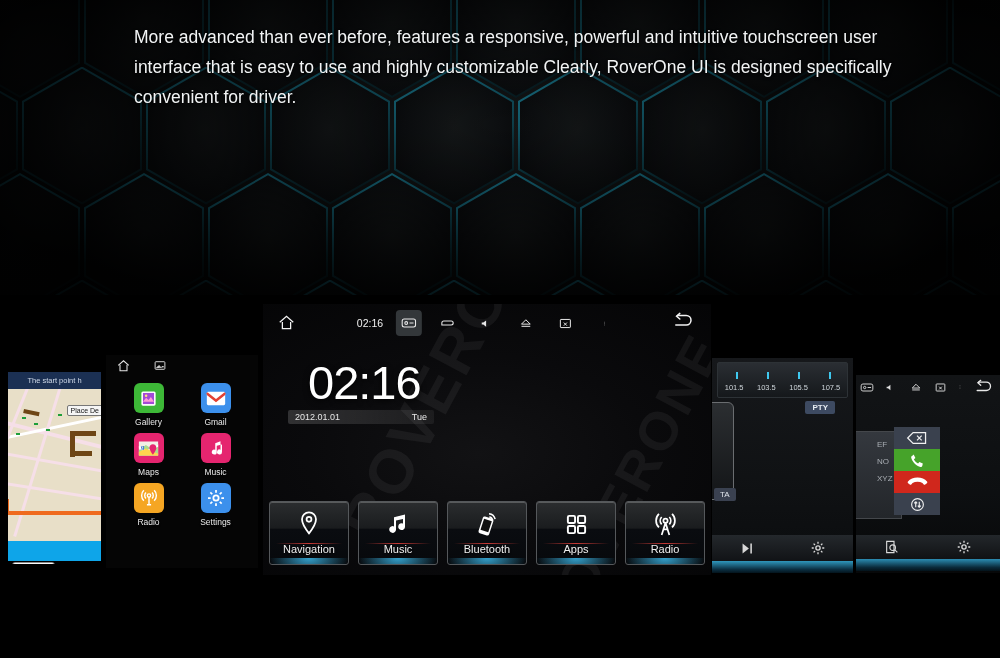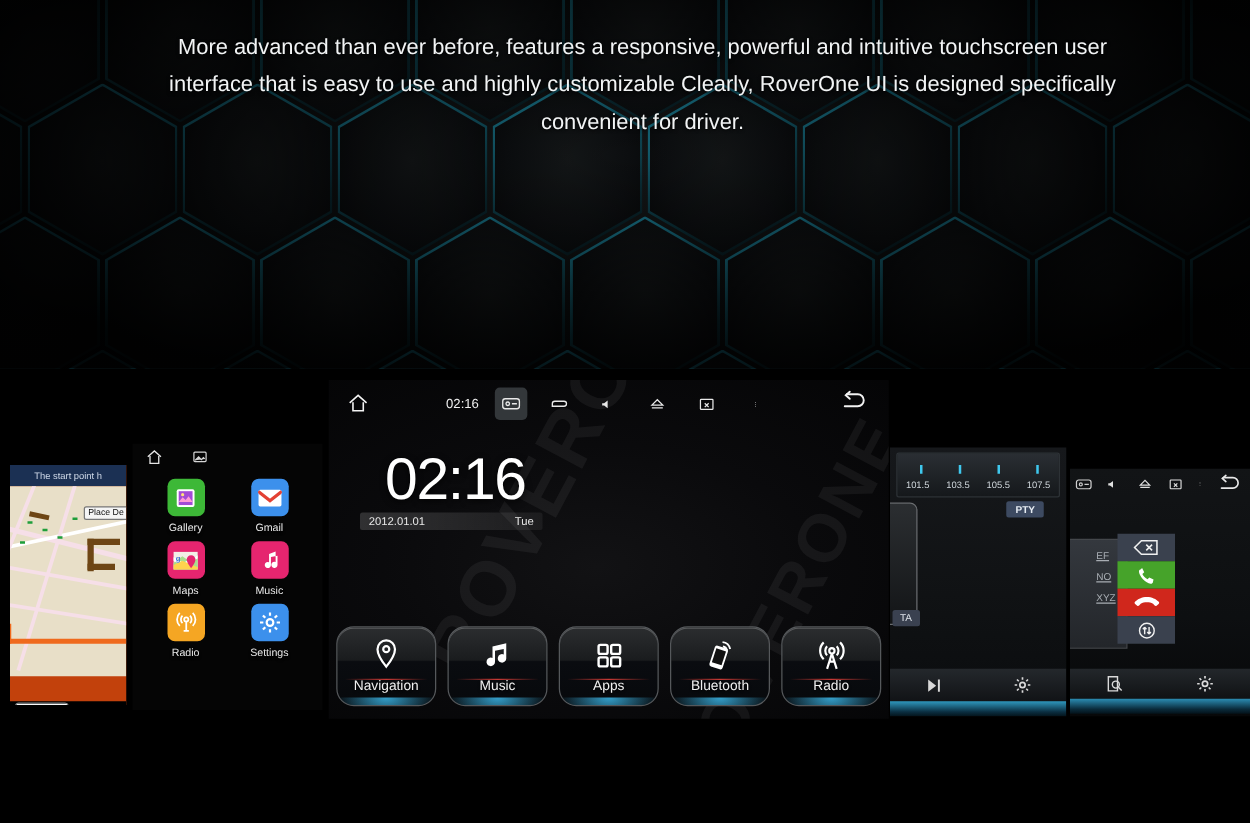--- a/index.html
+++ b/index.html
@@ -14,28 +14,28 @@
        clip-path:polygon(50% 0%,100% 25%,100% 75%,50% 100%,0% 75%,0% 25%);
        background:linear-gradient(160deg,#1b7f96 0%,#10505f 40%,#0a2b33 70%,#071418 100%);}
   .hex::after{content:"";position:absolute;left:2px;top:2.3px;right:2px;bottom:2.3px;
        clip-path:polygon(50% 0%,100% 25%,100% 75%,50% 100%,0% 75%,0% 25%);
        background:radial-gradient(ellipse at 50% 45%,#141718 0%,#0c0e10 60%,#060708 100%);}
   .hero-vig{position:absolute;inset:0;
        background:radial-gradient(ellipse 58% 68% at 50% 42%,rgba(0,0,0,0) 0%,rgba(0,0,0,.55) 60%,rgba(0,0,0,.93) 100%);}
   .hero-inner{position:absolute;inset:0;display:flex;flex-direction:column;align-items:center;}
   .hero-title{margin-top:52px;font-size:43px;letter-spacing:2.0px;font-weight:400;
       color:#3fd0f5;text-shadow:0 0 14px rgba(50,200,245,.75),0 0 34px rgba(30,150,200,.45);}
-  .hero-sub{margin-top:22px;width:760px;text-align:center;color:#f2f4f5;font-size:17.5px;line-height:30px;
+  .hero-sub{margin-top:22px;width:760px;text-align:left;color:#f2f4f5;font-size:17.5px;line-height:30px;
       text-shadow:0 1px 3px rgba(0,0,0,.9);margin-left:28px;}
 
   
   .strip{position:absolute;left:0;top:295px;width:1000px;height:285px;background:#000;}
 
   
-  .navpanel{position:absolute;left:8px;top:77px;width:93px;height:192px;background:#c2410c;overflow:hidden;
+  .navpanel{position:absolute;left:8px;top:77px;width:93px;height:192px;background:#0ea5e9;overflow:hidden;
       box-shadow:0 0 10px rgba(0,0,0,.9);}
   .nav-topbar{height:17px;background:#1b3053;color:#cfd9e8;font-size:7.5px;line-height:17px;text-align:center;
       white-space:nowrap;overflow:hidden;}
   .nav-map{position:relative;height:152px;background:#e8dfc8;overflow:hidden;}
   .road{position:absolute;background:#fff;transform-origin:0 0;}
   .road.pink{background:#f6dfe8;}
   .road.ora{background:#ef6a1d;}
   .road.brown{background:#6e4615;}
   .grn{position:absolute;background:#1e9e3a;width:4px;height:2px;}
   .place-det{position:absolute;right:-2px;top:16px;background:#f5f5f5;border:1px solid #777;border-radius:2px;
@@ -79,21 +79,21 @@
       border:1px solid #4a4c4e;box-shadow:inset 0 1px 0 rgba(255,255,255,.16),0 3px 8px rgba(0,0,0,.7);}
   .disc{position:absolute;left:-2px;top:-2px;width:56px;height:56px;border-radius:50%;
       background:radial-gradient(circle at 42% 36%,#4a4c4e,#242526 60%,#151617 100%);
       border:1.5px solid #6d6f71;display:flex;align-items:center;justify-content:center;}
   .disc-hub{width:15px;height:15px;border-radius:50%;
       background:radial-gradient(circle at 38% 34%,#ff9a8a,#d51a12 55%,#7c0b06 100%);}
   .song{position:absolute;left:62px;top:7px;width:140px;text-align:center;color:#e8e8e8;font-size:12.5px;}
   .mctrl{position:absolute;left:62px;top:26px;width:142px;display:flex;align-items:center;justify-content:space-around;}
 
   .tiles{position:absolute;left:6px;bottom:10px;width:436px;display:flex;justify-content:space-between;}
-  .tile{position:relative;width:78px;height:62px;border-radius:14px;
+  .tile{position:relative;width:78px;height:62px;border-radius:3px;
       background:linear-gradient(180deg,#2b2d2f 0%,#1a1c1e 42%,#0a0c10 44%,#07090c 100%);
       border:1px solid #55585b;box-shadow:inset 0 1px 0 rgba(255,255,255,.22);
       display:flex;flex-direction:column;align-items:center;justify-content:flex-start;overflow:hidden;}
   .tile .tline{position:absolute;left:6px;right:6px;top:41px;height:1px;
       background:linear-gradient(90deg,rgba(190,40,40,0),rgba(210,60,55,.95),rgba(190,40,40,0));}
   .tile .ticon{margin-top:7px;height:30px;display:flex;align-items:center;}
   .tile .tlabel{color:#f0f0f0;font-size:11px;margin-top:4px;text-shadow:0 1px 2px #000;}
   .tglow{position:absolute;left:0;right:0;bottom:-16px;height:22px;
       background:radial-gradient(ellipse at 50% 0%,rgba(60,185,235,.85),rgba(20,90,130,0) 72%);}
 
@@ -120,21 +120,21 @@
       background:linear-gradient(180deg,#24282c,#111316);display:flex;align-items:center;justify-content:space-around;}
   .radio-glow{position:absolute;left:0;bottom:0;width:100%;height:12px;
       background:linear-gradient(180deg,#2f97bd,#0b2f42 70%,#04141c);}
 
   
   .btpanel{position:absolute;left:856px;top:80px;width:144px;height:198px;overflow:hidden;
       background:linear-gradient(180deg,#121416 0%,#0d0f11 60%,#070809 100%);}
   .bt-sysbar{height:24px;display:flex;align-items:center;gap:11px;padding-left:4px;}
   .kbd-left{position:absolute;left:-14px;top:56px;width:58px;height:86px;
       background:linear-gradient(180deg,#34383e,#23262a);border:1px solid #44474b;}
-  .kbd-left div{color:#a8adb3;font-size:8px;padding:8px 0 0 34px;text-decoration:underline;}
+  .kbd-left div{color:#a8adb3;font-size:8px;padding:8px 0 0 34px;}
   .callcol{position:absolute;left:38px;top:52px;width:46px;}
   .cbtn{height:22px;display:flex;align-items:center;justify-content:center;}
   .cbtn.dark{background:#3a414e;}
   .cbtn.green{background:#46a32a;}
   .cbtn.red{background:#d0271c;}
   .bt-bottom{position:absolute;left:0;bottom:14px;width:100%;height:24px;
       background:linear-gradient(180deg,#23272b,#101214);display:flex;align-items:center;justify-content:space-around;}
   .bt-glow{position:absolute;left:0;bottom:2px;width:100%;height:12px;
       background:linear-gradient(180deg,#2b8cb2,#0a2a3a 70%,#04121a);}
   svg{display:block;}
@@ -381,46 +381,46 @@
               <svg viewBox="0 0 24 24" width="24" height="24" fill="#fff">
                 <path d="M19 2.6v12.1a3.4 3.4 0 1 1-2-3.1V7.1l-7 1.5v8.9a3.4 3.4 0 1 1-2-3.1V5.2z"></path>
               </svg>
             </div>
             <div class="tline"></div>
             <div class="tlabel">Music</div>
             <div class="tglow"></div>
           </div>
           <div class="tile">
             <div class="ticon">
-              <svg viewBox="0 0 24 24" width="23" height="23" fill="none" stroke="#fff" stroke-width="2">
-                <rect x="3" y="3" width="7.5" height="7.5" rx="1.4"></rect>
-                <rect x="13.5" y="3" width="7.5" height="7.5" rx="1.4"></rect>
-                <rect x="3" y="13.5" width="7.5" height="7.5" rx="1.4"></rect>
-                <rect x="13.5" y="13.5" width="7.5" height="7.5" rx="1.4"></rect>
-              </svg>
-            </div>
-            <div class="tline"></div>
-            <div class="tlabel">Apps</div>
-            <div class="tglow"></div>
-          </div>
-          <div class="tile">
-            <div class="ticon">
               <svg viewBox="0 0 26 28" width="24" height="26">
                 <g transform="rotate(18 13 16)">
                   <rect x="6" y="7" width="12" height="19" rx="2" fill="#fff"></rect>
                   <rect x="7.6" y="9.6" width="8.8" height="12.6" fill="#111"></rect>
                 </g>
                 <g fill="none" stroke="#fff" stroke-width="1.6">
                   <path d="M15.5 6.5a4 4 0 0 1 3.4 3.1"></path>
                   <path d="M15.2 2.8a7.6 7.6 0 0 1 6.6 6"></path>
                 </g>
               </svg>
             </div>
             <div class="tline"></div>
             <div class="tlabel">Bluetooth</div>
+            <div class="tglow"></div>
+          </div>
+          <div class="tile">
+            <div class="ticon">
+              <svg viewBox="0 0 24 24" width="23" height="23" fill="none" stroke="#fff" stroke-width="2">
+                <rect x="3" y="3" width="7.5" height="7.5" rx="1.4"></rect>
+                <rect x="13.5" y="3" width="7.5" height="7.5" rx="1.4"></rect>
+                <rect x="3" y="13.5" width="7.5" height="7.5" rx="1.4"></rect>
+                <rect x="13.5" y="13.5" width="7.5" height="7.5" rx="1.4"></rect>
+              </svg>
+            </div>
+            <div class="tline"></div>
+            <div class="tlabel">Apps</div>
             <div class="tglow"></div>
           </div>
           <div class="tile">
             <div class="ticon">
               <svg viewBox="0 0 26 28" width="25" height="27" fill="none" stroke="#fff" stroke-width="1.8">
                 <circle cx="13" cy="10" r="2.2"></circle>
                 <path d="M9 6.2a5.6 5.6 0 0 0 0 7.6M17 6.2a5.6 5.6 0 0 1 0 7.6M6.2 3a9.7 9.7 0 0 0 0 14M19.8 3a9.7 9.7 0 0 1 0 14"></path>
                 <path d="M13 12.3 9 25M13 12.3 17 25M10.6 19h4.8"></path>
               </svg>
             </div>

